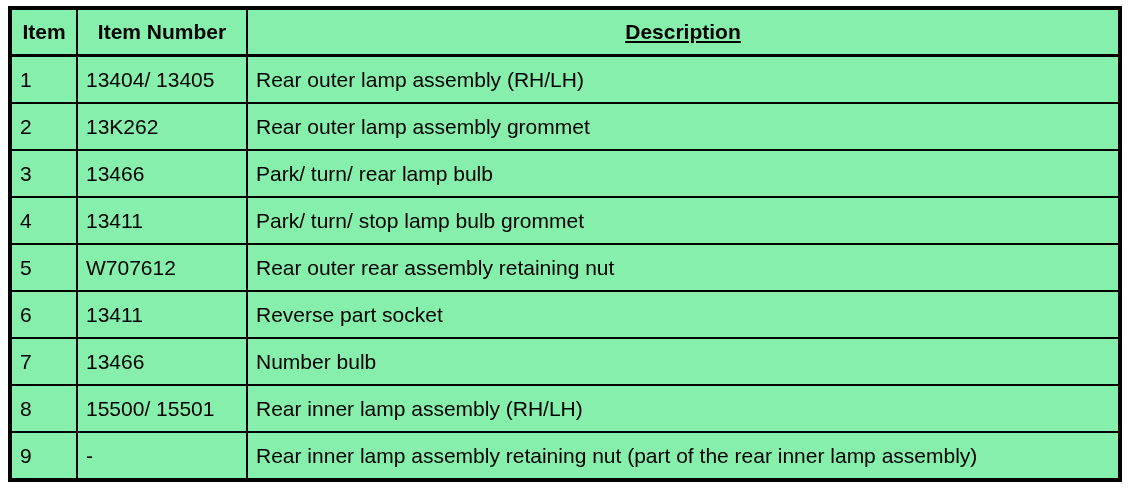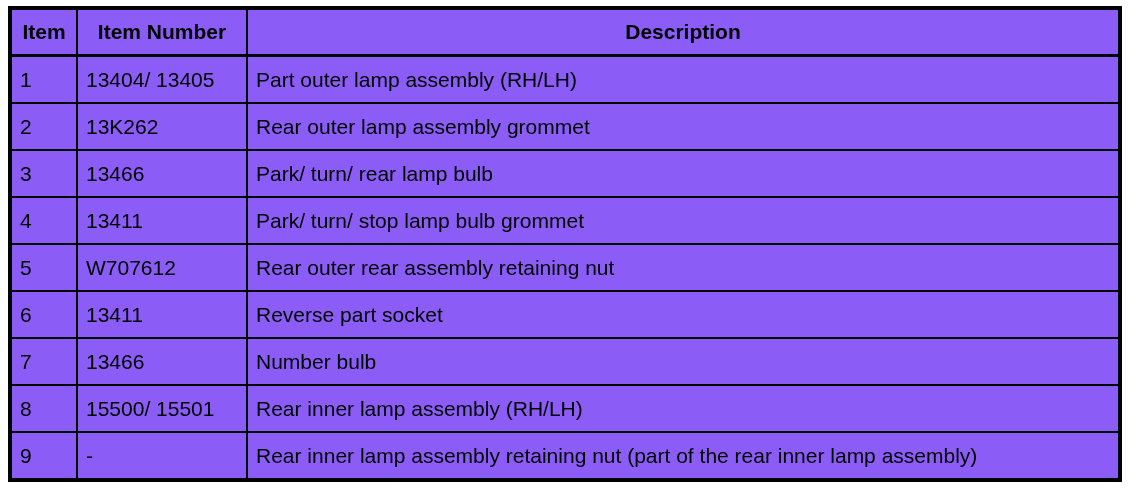--- a/index.html
+++ b/index.html
@@ -22,21 +22,21 @@
     background: #ffffff;
   }
 
   .parts-table {
     position: absolute;
     left: 8px;
     top: 6px;
     width: 1114px;
     border-collapse: collapse;
     table-layout: fixed;
-    background: #8b5cf6;
+    background: #86efac;
     border: 4px solid #000000;
   }
 
   .parts-table col.col-item { width: 67px; }
   .parts-table col.col-part { width: 170px; }
   .parts-table col.col-desc { width: auto; }
 
   .parts-table th,
   .parts-table td {
     border: 2px solid #000000;
@@ -56,20 +56,21 @@
     border-bottom-width: 3px;
   }
 
   .parts-table thead th.th-item,
   .parts-table thead th.th-part {
     text-align: center;
   }
 
   .parts-table thead th.th-desc {
     text-align: center;
+    text-decoration: underline;
   }
 
   .parts-table tbody td {
     font-weight: normal;
   }
 
   .cell-item { text-align: left; }
   .cell-part { text-align: left; }
   .cell-desc { text-align: left; }
 </style>
@@ -88,21 +89,21 @@
       <tr>
         <th class="th-item">Item</th>
         <th class="th-part">Item Number</th>
         <th class="th-desc">Description</th>
       </tr>
     </thead>
     <tbody>
       <tr>
         <td class="cell-item">1</td>
         <td class="cell-part">13404/ 13405</td>
-        <td class="cell-desc">Part outer lamp assembly (RH/LH)</td>
+        <td class="cell-desc">Rear outer lamp assembly (RH/LH)</td>
       </tr>
       <tr>
         <td class="cell-item">2</td>
         <td class="cell-part">13K262</td>
         <td class="cell-desc">Rear outer lamp assembly grommet</td>
       </tr>
       <tr>
         <td class="cell-item">3</td>
         <td class="cell-part">13466</td>
         <td class="cell-desc">Park/ turn/ rear lamp bulb</td>

